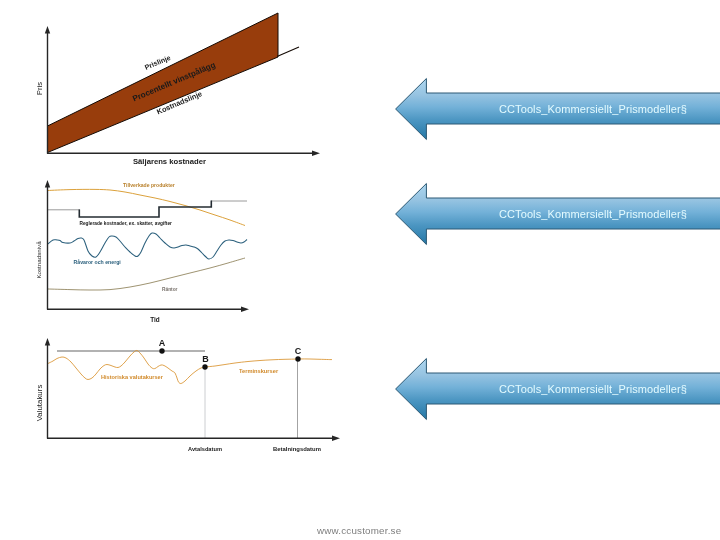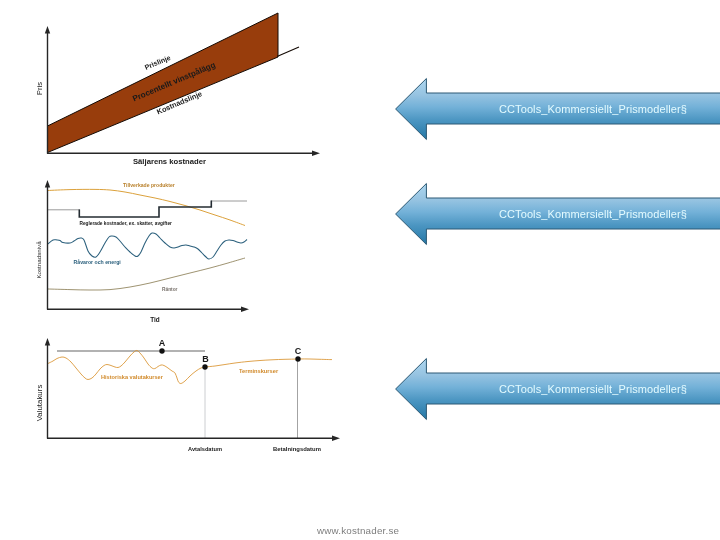--- a/index.html
+++ b/index.html
@@ -104,13 +104,13 @@
     </linearGradient>
   </defs>
   <polygon points="395.6,109 426.4,78.5 426.4,93 721,93 721,124 426.4,124 426.4,139.5" fill="url(#arrowGrad1)" stroke="#2C5974" stroke-width="1.0" stroke-linejoin="miter"></polygon>
   <polygon points="395.6,214 426.4,183.5 426.4,198 721,198 721,229 426.4,229 426.4,244.5" fill="url(#arrowGrad2)" stroke="#2C5974" stroke-width="1.0" stroke-linejoin="miter"></polygon>
   <polygon points="395.6,389 426.4,358.5 426.4,373 721,373 721,404 426.4,404 426.4,419.5" fill="url(#arrowGrad3)" stroke="#2C5974" stroke-width="1.0" stroke-linejoin="miter"></polygon>
 </svg>
 <div class="arrowtext" style="left:499px;top:102.5px;">CCTools_Kommersiellt_Prismodeller§</div>
 <div class="arrowtext" style="left:499px;top:207.5px;">CCTools_Kommersiellt_Prismodeller§</div>
 <div class="arrowtext" style="left:499px;top:382.5px;">CCTools_Kommersiellt_Prismodeller§</div>
 
-<div class="footer">www.kostnader.se</div>
+<div class="footer">www.ccustomer.se</div>
 
 </body></html>

